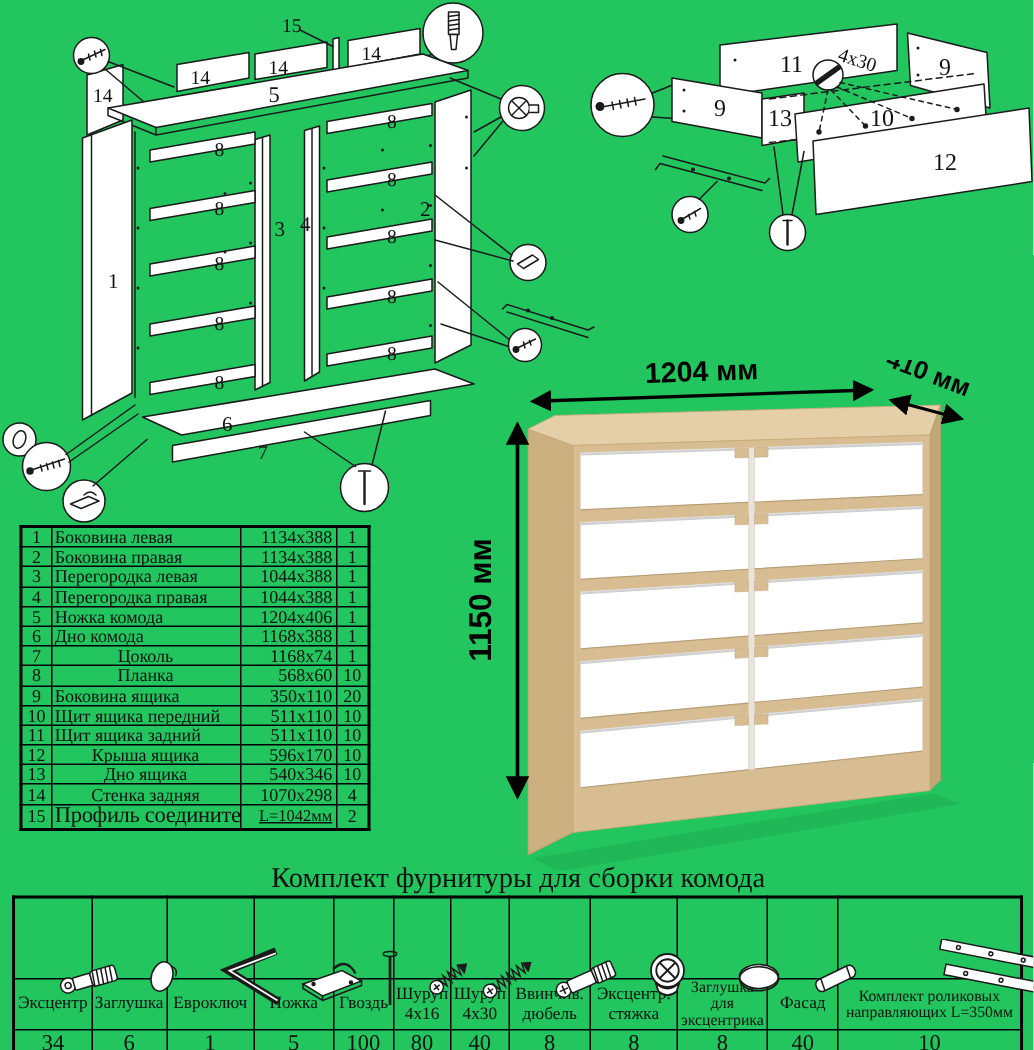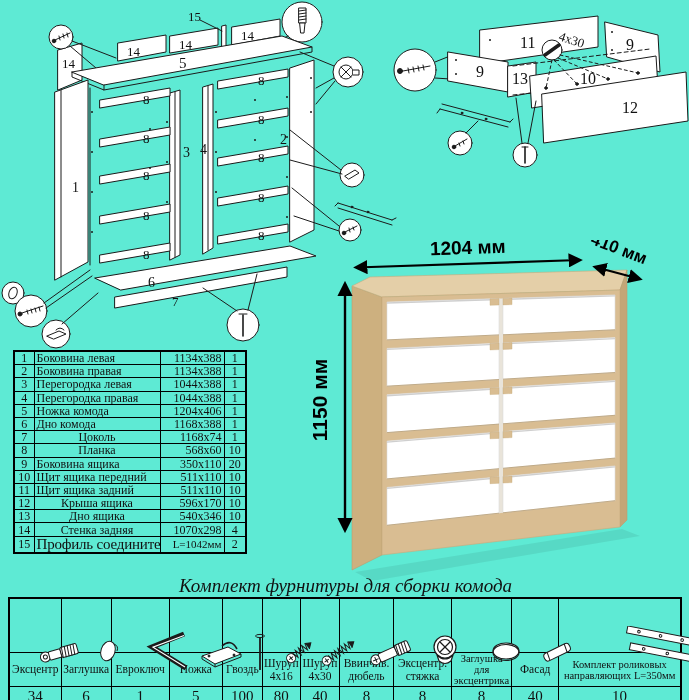--- a/index.html
+++ b/index.html
@@ -1,40 +1,40 @@
 <!DOCTYPE html>
 <html><head>
 <meta charset="utf-8">
 <style>
   html,body{margin:0;padding:0;background:#fff;}
-  #page{position:relative;width:689px;height:700px;background:#5eead4;overflow:hidden;
+  #page{position:relative;width:689px;height:700px;background:#22c55e;overflow:hidden;
         font-family:"Liberation Serif",serif;color:#111;}
   svg{position:absolute;}
   svg text{font-family:"Liberation Serif",serif;fill:#111;stroke:none;}
   .dimlabel{font-family:"Liberation Sans",sans-serif;font-weight:bold;fill:#000;}
 
   
   #parts-table{position:absolute;left:13px;top:350px;width:232px;border-collapse:collapse;
                table-layout:fixed;border:2px solid #000;}
   #parts-table td{border:1.4px solid #000;font-size:12px;line-height:1;height:12.2px;
                   padding:0 2px;white-space:nowrap;overflow:hidden;}
   #parts-table td.c-num{text-align:center;padding:0;}
   #parts-table td.c-size{text-align:right;}
   #parts-table td.c-qty{text-align:center;padding:0;}
   #parts-table tr:nth-child(7) td.c-name,
   #parts-table tr:nth-child(8) td.c-name,
   #parts-table tr:nth-child(12) td.c-name,
   #parts-table tr:nth-child(13) td.c-name,
   #parts-table tr:nth-child(14) td.c-name{text-align:center;}
   #parts-table tr:nth-child(15) td.c-name{font-size:15px;letter-spacing:-0.2px;}
-  #parts-table tr:nth-child(15) td.c-size{font-size:11px;}
+  #parts-table tr:nth-child(15) td.c-size{font-size:11px;text-decoration:underline;}
 
   
   #hw-title{position:absolute;left:10px;top:575px;width:671px;text-align:center;
-            font-size:19px;font-style:italic;}
+            font-size:19px;}
   #hw-table{position:absolute;left:8px;top:597px;width:674px;border-collapse:collapse;
             table-layout:fixed;border:2px solid #000;}
   #hw-table td{border:1.5px solid #000;text-align:center;vertical-align:middle;padding:0;}
   #hw-table tr.r-icons td{height:53px;}
   #hw-table tr.r-names td{height:25px;font-size:11.5px;line-height:1.05;}
   #hw-table tr.r-qty td{height:19px;font-size:15px;}
   #hw-table tr.r-names td.small{font-size:10.5px;}
 </style>
 </head>
 <body>

